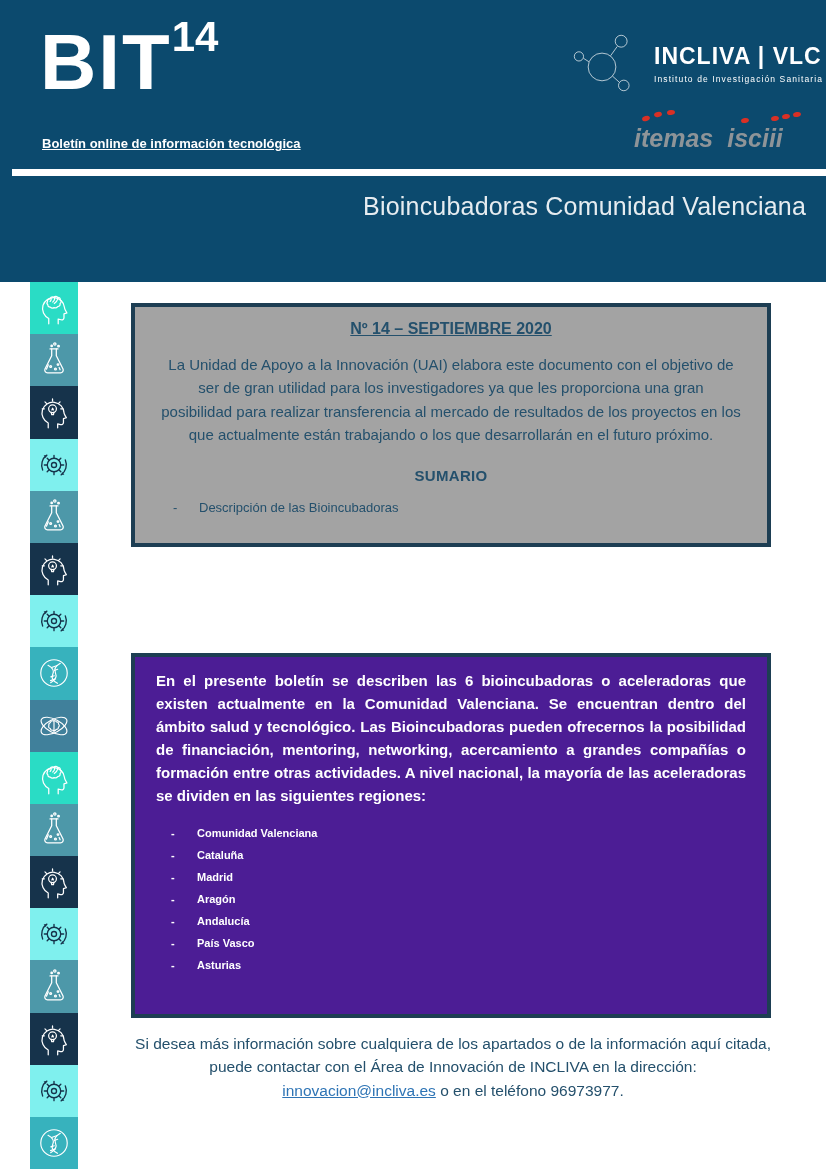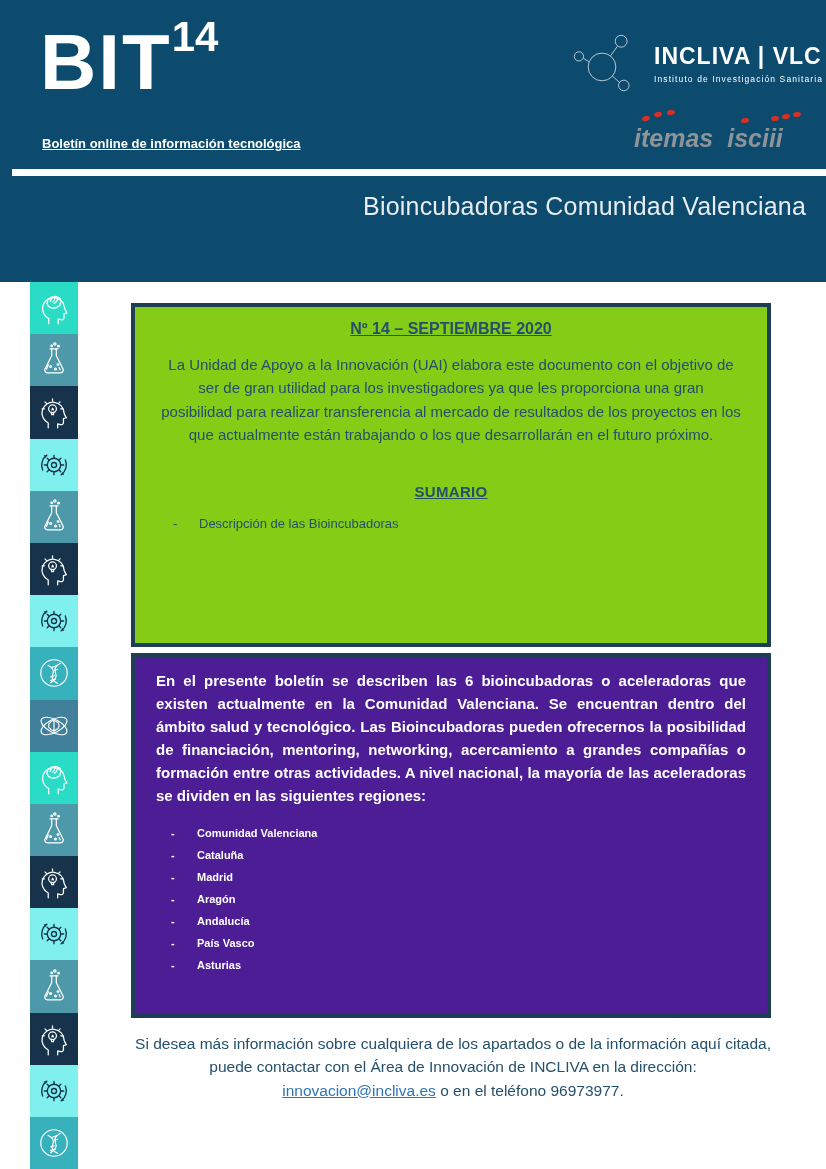--- a/index.html
+++ b/index.html
@@ -27,24 +27,24 @@
 
   
   .doc-title { position:absolute; right:20px; top:192px; color:#e6ecf0; font-size:25px; font-weight:normal; letter-spacing:.2px; }
 
   
   .sidebar { position:absolute; left:30px; top:282px; width:48px; display:flex; flex-direction:column; }
   .tile { width:48px; height:52.2px; display:flex; align-items:center; justify-content:center; flex:0 0 auto; }
   .tile svg { width:42px; height:44px; display:block; }
 
   
-  .issue-box { position:absolute; left:131px; top:303px; width:640px; height:344px; background:#84cc16; border:4px solid #1d3e53; }
+  .issue-box { position:absolute; left:131px; top:303px; width:640px; height:244px; background:#a3a3a3; border:4px solid #1d3e53; }
   .issue-title { text-align:center; margin-top:13px; color:#24506c; font-size:16px; font-weight:bold; text-decoration:underline; }
   .issue-intro { margin:15px 26px 0; color:#24506c; font-size:15px; line-height:1.56; text-align:center; }
-  .summary-heading { text-align:center; margin-top:36px; color:#24506c; font-size:15px; font-weight:bold; letter-spacing:.3px;text-decoration:underline; }
+  .summary-heading { text-align:center; margin-top:20px; color:#24506c; font-size:15px; font-weight:bold; letter-spacing:.3px; }
   .summary-list { list-style:none; margin-top:16px; }
   .summary-list li { position:relative; padding-left:64px; color:#24506c; font-size:13px; }
   .summary-list li::before { content:"-"; position:absolute; left:38px; }
 
   
   .desc-box { position:absolute; left:131px; top:653px; width:640px; height:365px; background:#4c1d95; border:4px solid #1d3e53; }
   .desc-text { margin:13px 21px 0; color:#ffffff; font-weight:bold; font-size:15px; line-height:1.53; text-align:justify; }
   .regions-list { list-style:none; margin-top:14px; }
   .regions-list li { position:relative; padding-left:62px; color:#ffffff; font-weight:bold; font-size:11px; line-height:22px; }
   .regions-list li::before { content:"-"; position:absolute; left:36px; }

